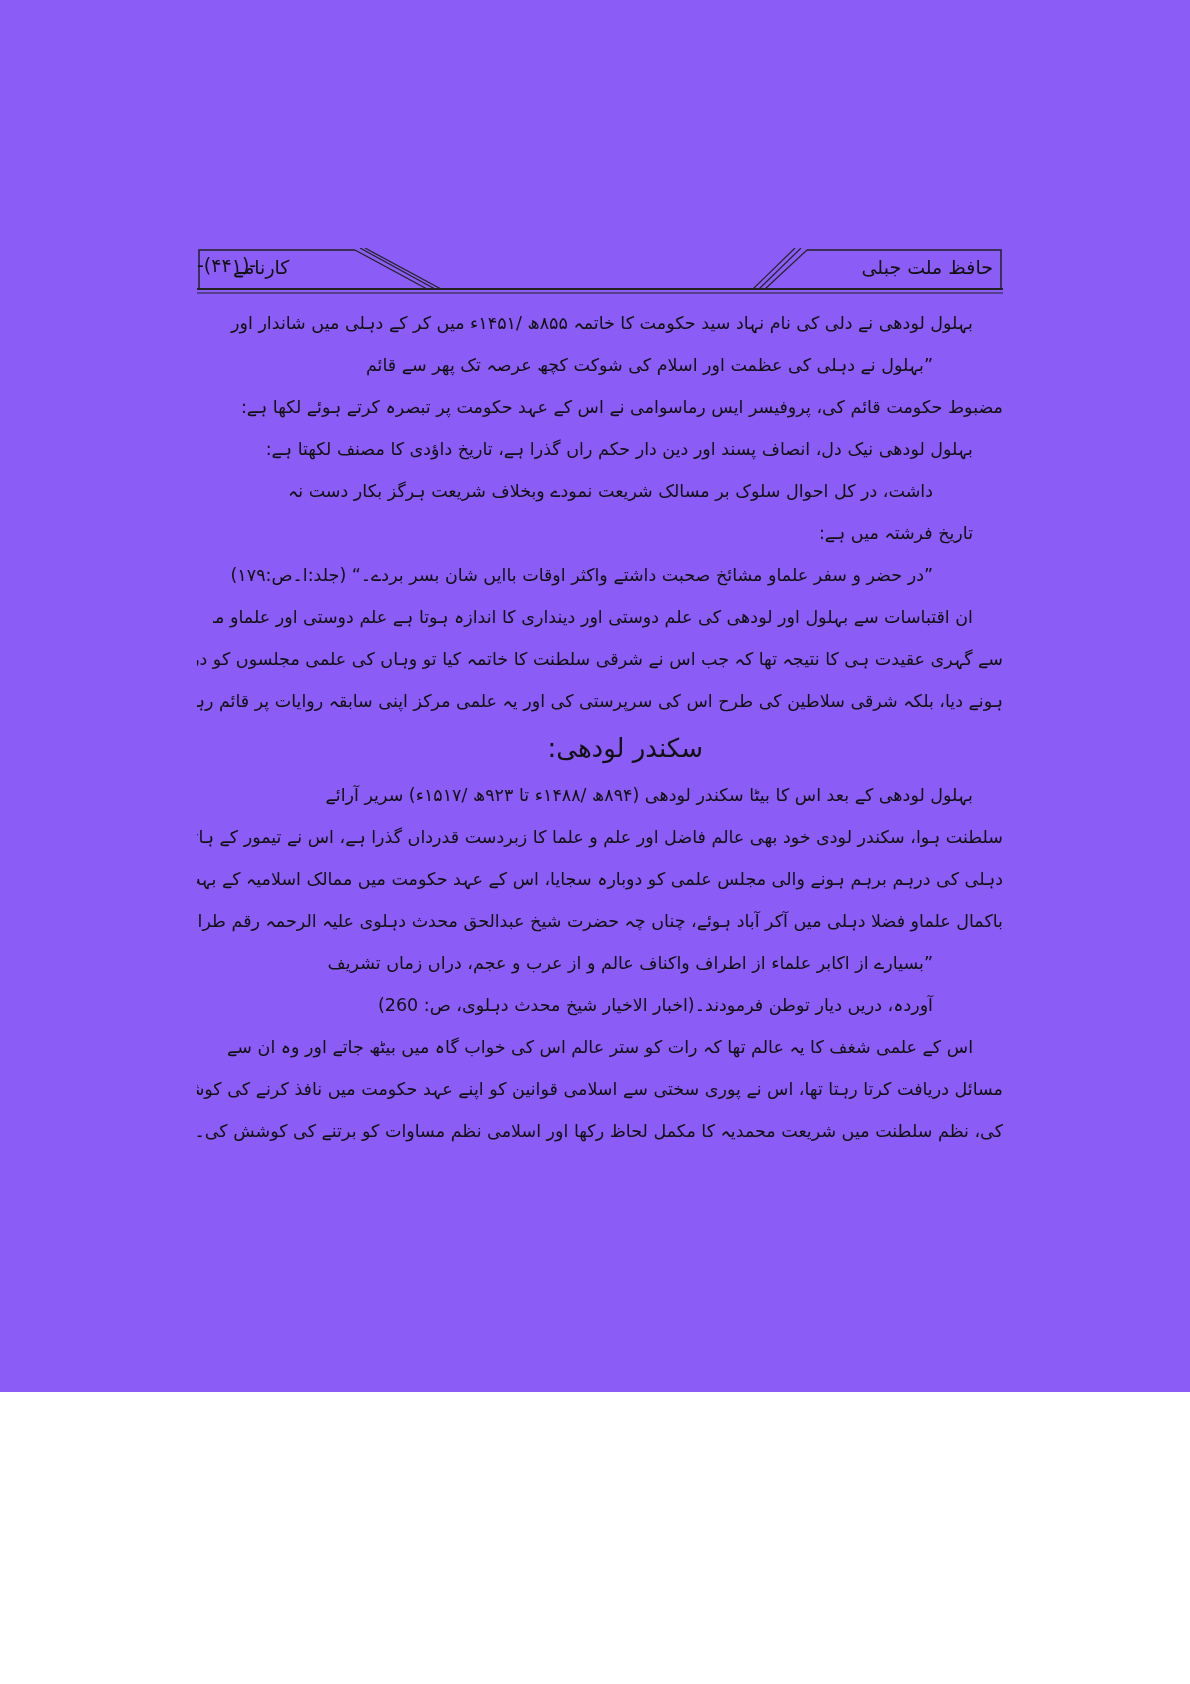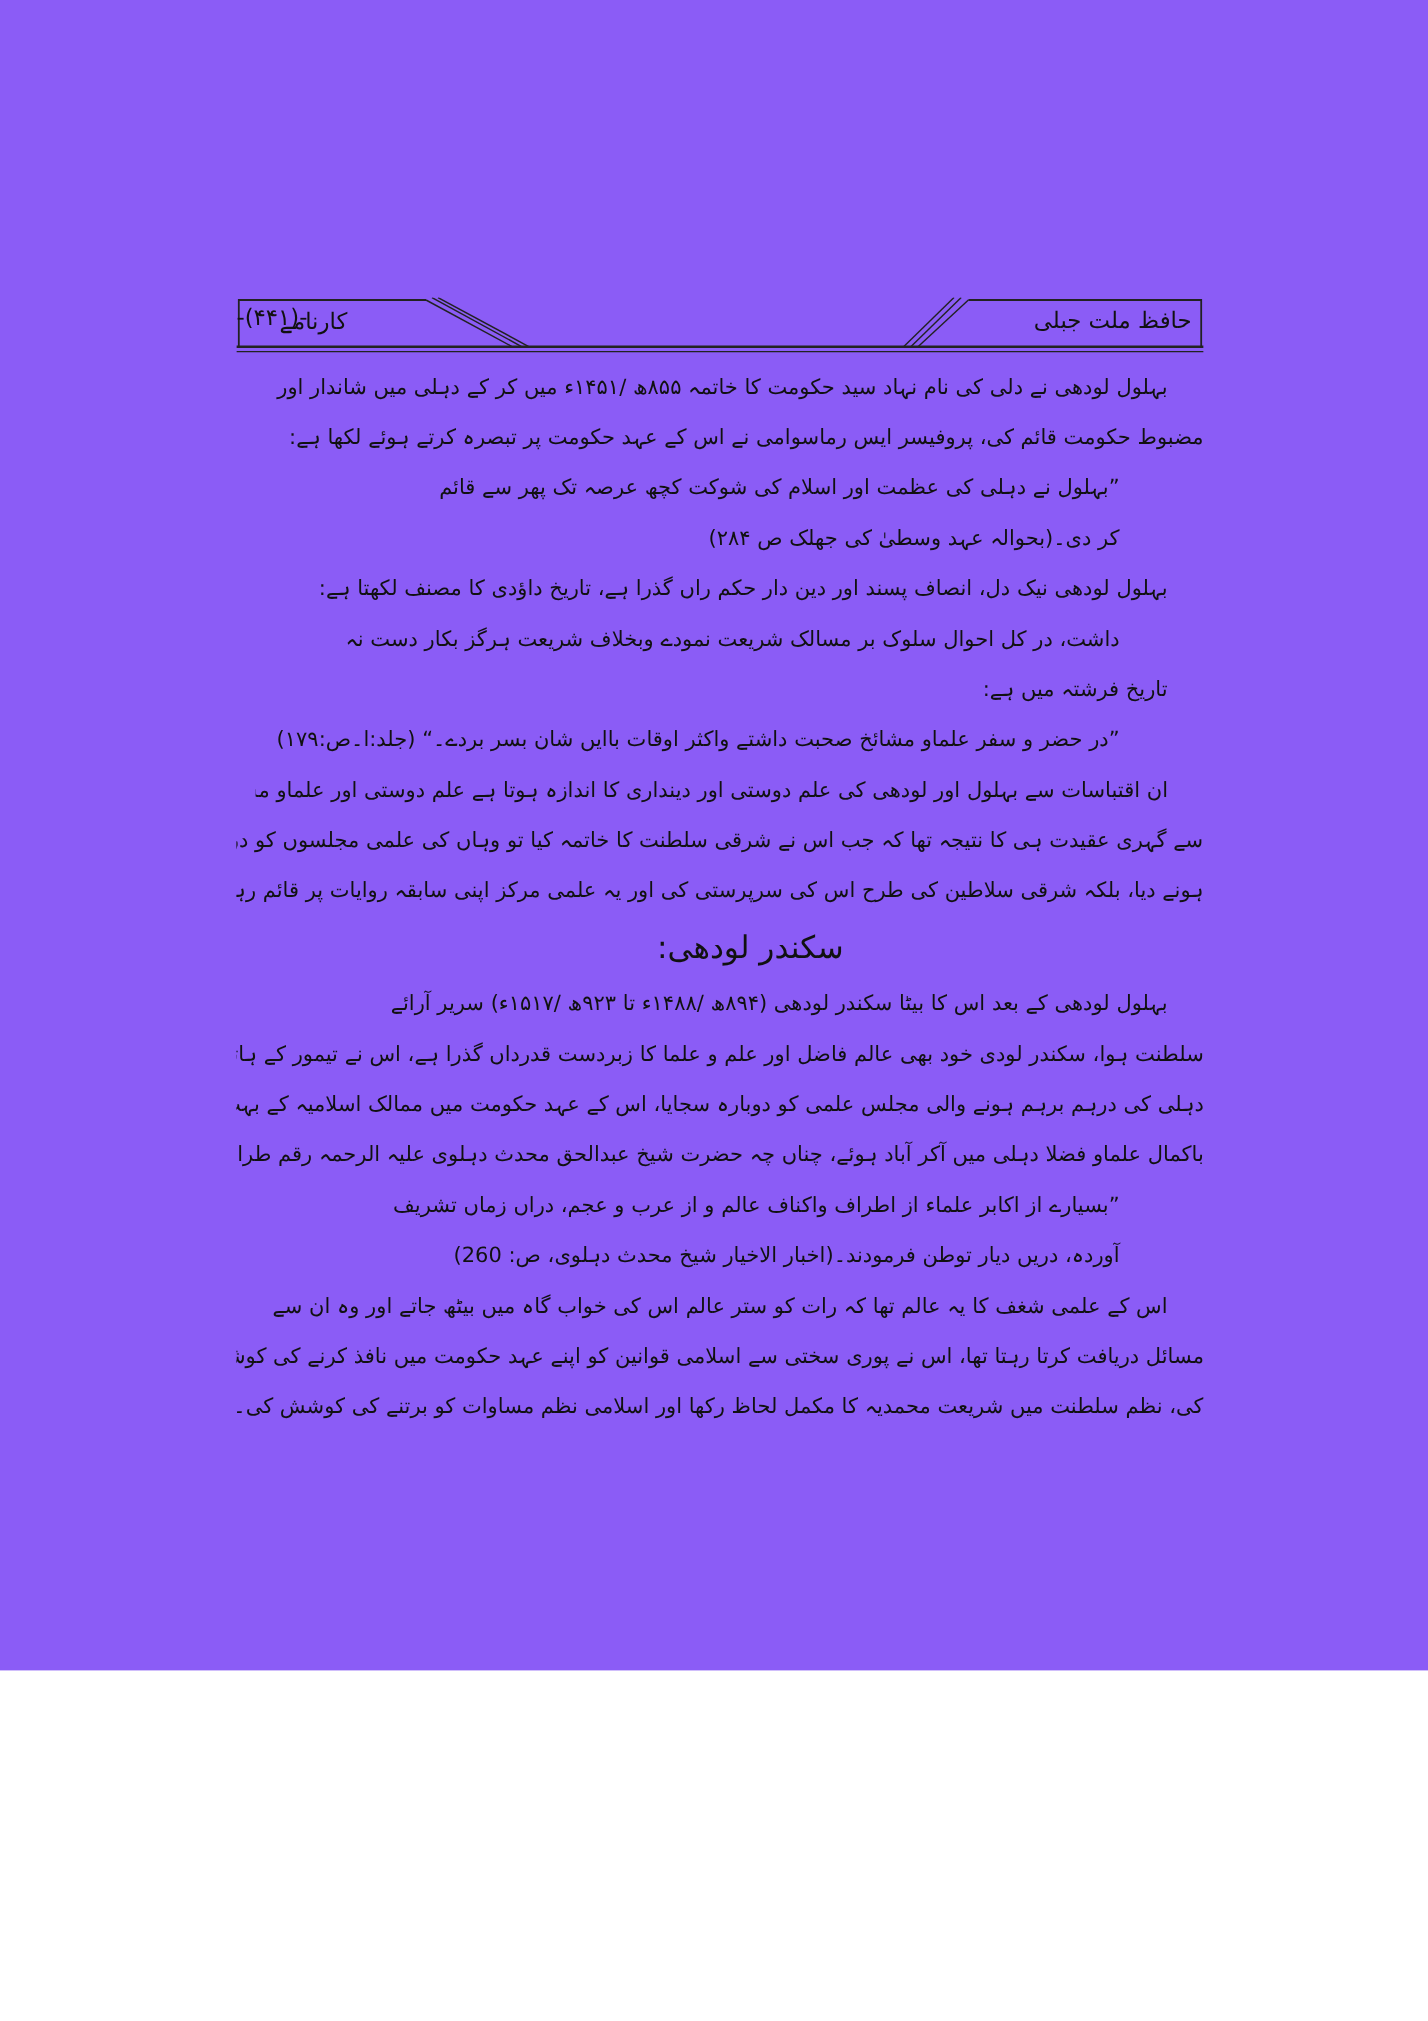--- a/index.html
+++ b/index.html
@@ -56,23 +56,22 @@
       <line x1="604" y1="0" x2="562" y2="41" stroke="#222" stroke-width="1.2"></line>
       <line x1="598" y1="0" x2="556" y2="41" stroke="#222" stroke-width="1.2"></line>
     </svg>
     <span class="hdr-text hdr-left">کارنامے</span>
     <span class="hdr-text hdr-center">-(۴۴۱)-</span>
     <span class="hdr-text hdr-right">حافظ ملت جبلی</span>
   </div>
 
   <div class="body-text" id="body-text">
       <div class="line indent1">بہلول لودھی نے دلی کی نام نہاد سید حکومت کا خاتمہ ۸۵۵ھ /۱۴۵۱ء میں کر کے دہلی میں شاندار اور</div>
+      <div class="line quote">”بہلول نے دہلی کی عظمت اور اسلام کی شوکت کچھ عرصہ تک پھر سے قائم</div>
       <div class="line para">مضبوط حکومت قائم کی، پروفیسر ایس رماسوامی نے اس کے عہد حکومت پر تبصرہ کرتے ہوئے لکھا ہے:</div>
-      <div class="line quote">”بہلول نے دہلی کی عظمت اور اسلام کی شوکت کچھ عرصہ تک پھر سے قائم</div>
-      <div class="line quote-cont">کر دی۔(بحوالہ عہد وسطیٰ کی جھلک ص ۲۸۴)</div>
       <div class="line indent1">بہلول لودھی نیک دل، انصاف پسند اور دین دار حکم راں گذرا ہے، تاریخ داؤدی کا مصنف لکھتا ہے:</div>
       <div class="line quote-cont">داشت، در کل احوال سلوک بر مسالک شریعت نمودے وبخلاف شریعت ہرگز بکار دست نہ</div>
       <div class="line indent1">تاریخ فرشتہ میں ہے:</div>
       <div class="line quote">”در حضر و سفر علماو مشائخ صحبت داشتے واکثر اوقات باایں شان بسر بردے۔“ (جلد:ا۔ص:۱۷۹)</div>
       <div class="line indent1">ان اقتباسات سے بہلول اور لودھی کی علم دوستی اور دینداری کا اندازہ ہوتا ہے علم دوستی اور علماو مشائخ</div>
       <div class="line para">سے گہری عقیدت ہی کا نتیجہ تھا کہ جب اس نے شرقی سلطنت کا خاتمہ کیا تو وہاں کی علمی مجلسوں کو درہم برہم نہ</div>
       <div class="line para">ہونے دیا، بلکہ شرقی سلاطین کی طرح اس کی سرپرستی کی اور یہ علمی مرکز اپنی سابقہ روایات پر قائم رہا۔</div>
       <div class="line heading">سکندر لودھی:</div>
       <div class="line indent1">بہلول لودھی کے بعد اس کا بیٹا سکندر لودھی (۸۹۴ھ /۱۴۸۸ء تا ۹۲۳ھ /۱۵۱۷ء) سریر آرائے</div>
       <div class="line para">سلطنت ہوا، سکندر لودی خود بھی عالم فاضل اور علم و علما کا زبردست قدرداں گذرا ہے، اس نے تیمور کے ہاتھوں</div>

